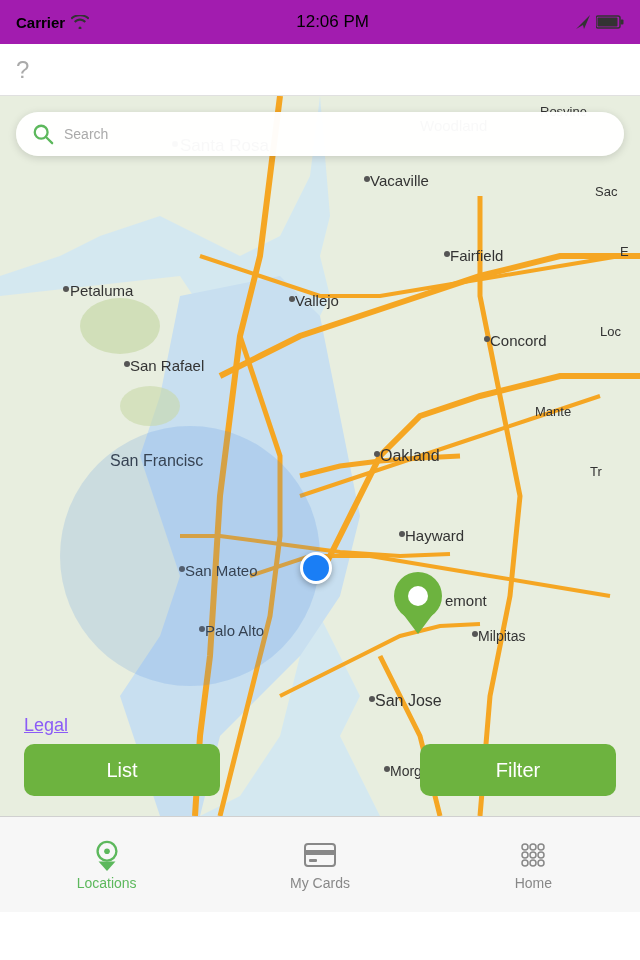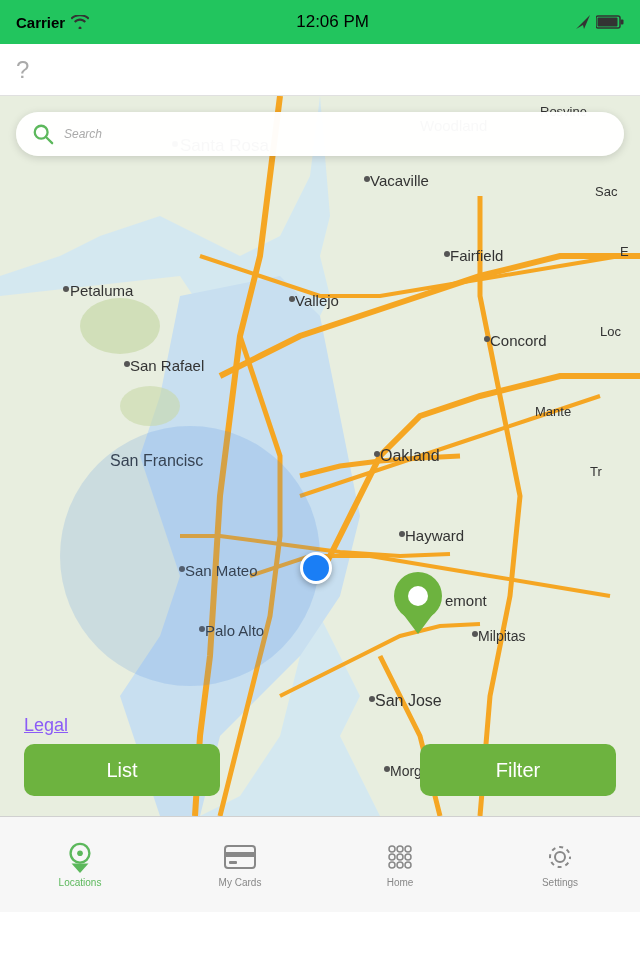--- a/index.html
+++ b/index.html
@@ -1,21 +1,21 @@
 <!DOCTYPE html>
 <html><head>
   <meta charset="utf-8">
   <style>
     * { margin: 0; padding: 0; box-sizing: border-box; }
     body { width: 640px; height: 960px; font-family: -apple-system, 'Helvetica Neue', Arial, sans-serif; overflow: hidden; background: #fff; }
 
     
     .status-bar {
       height: 44px;
-      background: #22c55e;
+      background: #a21caf;
       display: flex;
       align-items: center;
       justify-content: space-between;
       padding: 0 16px;
       font-size: 16px;
       font-weight: 600;
       z-index: 100;
       position: relative;
     }
     .status-carrier { font-size: 15px; font-weight: 600; display: flex; align-items: center; gap: 6px; }
@@ -61,24 +61,23 @@
       background: rgba(255,255,255,0.97);
       border-radius: 22px;
       display: flex;
       align-items: center;
       padding: 0 16px;
       box-shadow: 0 2px 8px rgba(0,0,0,0.15);
       z-index: 10;
     }
     .search-icon-svg { width: 22px; height: 22px; margin-right: 10px; flex-shrink: 0; }
     .search-input-fake {
-      font-size: 12px;
+      font-size: 14px;
       color: #aaa;
       flex: 1;
-      font-style: italic;
     }
 
     
     .map-buttons {
       position: absolute;
       bottom: 20px;
       left: 0; right: 0;
       display: flex;
       justify-content: space-between;
       padding: 0 24px;
@@ -120,21 +119,21 @@
     .tab-item {
       flex: 1;
       display: flex;
       flex-direction: column;
       align-items: center;
       justify-content: center;
       gap: 4px;
       height: 100%;
       cursor: pointer;
     }
-    .tab-label { font-size: 10px; color: #888; }
+    .tab-label { font-size: 14px; color: #888; }
     .tab-label.active { color: #5cb85c; }
     .tab-icon-wrap { width: 32px; height: 32px; display: flex; align-items: center; justify-content: center; }
     .blue-dot {
       position: absolute;
       width: 260px;
       height: 260px;
       border-radius: 50%;
       background: rgba(70, 140, 230, 0.18);
       top: 330px;
       left: 60px;
@@ -353,22 +352,13 @@
         <circle cx="15" cy="15" r="3" stroke="#888" stroke-width="1.5" fill="none"></circle>
         <circle cx="23" cy="15" r="3" stroke="#888" stroke-width="1.5" fill="none"></circle>
         <circle cx="7" cy="23" r="3" stroke="#888" stroke-width="1.5" fill="none"></circle>
         <circle cx="15" cy="23" r="3" stroke="#888" stroke-width="1.5" fill="none"></circle>
         <circle cx="23" cy="23" r="3" stroke="#888" stroke-width="1.5" fill="none"></circle>
       </svg>
     </div>
     <span class="tab-label">Home</span>
   </div>
 
-  <div class="tab-item">
-    <div class="tab-icon-wrap">
-      <svg width="30" height="30" viewBox="0 0 30 30">
-        <circle cx="15" cy="15" r="5" stroke="#888" stroke-width="2" fill="none"></circle>
-        <circle cx="15" cy="15" r="10" stroke="#888" stroke-width="2" fill="none" stroke-dasharray="4 4" stroke-dashoffset="2"></circle>
-      </svg>
-    </div>
-    <span class="tab-label">Settings</span>
-  </div>
 </div>
 
 </body></html>

